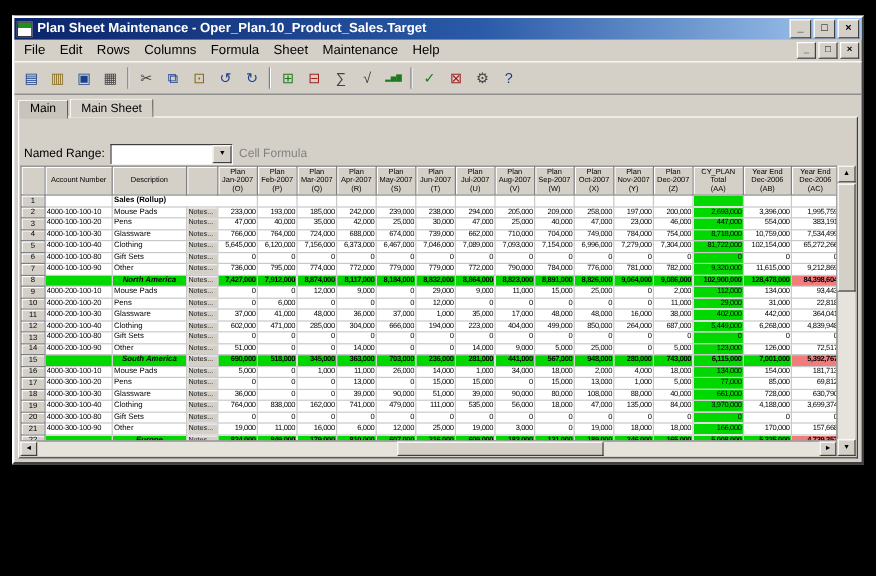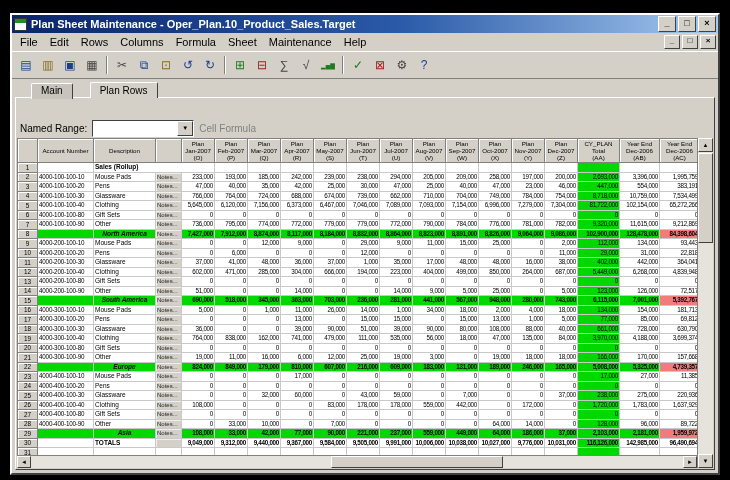--- a/index.html
+++ b/index.html
@@ -1,38 +1,38 @@
 <!DOCTYPE html>
 <html style="--green: #00d800; --salmon: #f07c7c;"><head>
 <meta charset="utf-8">
 <style>
   html,body{margin:0;padding:0;overflow:hidden;}
   body{width:730px;height:480px;background:#000;position:relative;font-family:"Liberation Sans",sans-serif;}
-  .window{position:absolute;left:10px;top:13px;width:710px;height:462px;background:#d4d0c8;
+  .window{position:absolute;left:10px;top:13px;width:710px;height:374px;background:#d4d0c8;
     border:2px solid;border-color:#fff #404040 #404040 #fff;display:flex;flex-direction:column;box-sizing:border-box;}
   .titlebar{height:18px;background:linear-gradient(90deg,#0a246a 0%,#2a5aa8 55%,#a6caf0 100%);
     display:flex;align-items:center;padding:0 2px;flex:0 0 auto;}
   .app-icon{width:13px;height:13px;background:linear-gradient(#1f8f1f 0 4px,#fff 4px);border:1px solid #333;
     background-color:#fff;box-sizing:border-box;}
   .title-text{color:#fff;font-size:11px;font-weight:bold;margin-left:4px;flex:1;white-space:nowrap;overflow:hidden;}
   .wb{width:16px;height:14px;background:#d4d0c8;border:1px solid;border-color:#fff #404040 #404040 #fff;
     font-size:9px;line-height:12px;text-align:center;margin-left:2px;font-weight:bold;color:#000;}
   .menubar{height:18px;display:flex;align-items:center;font-size:11px;padding:0 2px;flex:0 0 auto;}
   .menu-item{padding:1px 6px;}
   .mdi{margin-left:auto;display:flex;}
   .mdi .wb{width:14px;height:12px;font-size:8px;line-height:10px;}
   .toolbar{height:26px;border-top:1px solid #fff;border-bottom:1px solid #808080;display:flex;align-items:center;
     padding:0 3px;flex:0 0 auto;}
   .tool-btn{width:20px;height:20px;display:flex;align-items:center;justify-content:center;font-size:12px;
     border:1px solid transparent;}
   .tool-btn span{pointer-events:none;}
   .tool-sep{width:1px;height:18px;background:#808080;border-right:1px solid #fff;margin:0 3px;}
   .tabs{display:flex;margin:2px 3px 0;height:16px;flex:0 0 auto;}
   .tab{border:1px solid;border-color:#fff #404040 #404040 #fff;border-bottom:none;background:#c8c4bc;
-    padding:1px 9px 0;font-size:10px;border-radius:2px 2px 0 0;margin-right:1px;position:relative;top:2px;z-index:1;margin-left:16px;}
+    padding:1px 9px 0;font-size:10px;border-radius:2px 2px 0 0;margin-right:1px;position:relative;top:2px;z-index:1;}
   .tab.active{background:#d4d0c8;top:1px;z-index:3;padding-top:2px;}
   .tab-panel{flex:1;border:1px solid;border-color:#fff #404040 #404040 #fff;margin:0 3px 3px;background:#d4d0c8;
     display:flex;flex-direction:column;min-height:0;}
   .range-bar{height:20px;display:flex;align-items:center;padding:0 4px;gap:5px;font-size:10px;flex:0 0 auto;margin-top:20px;}
   .combo{width:100px;height:15px;background:#fff;border:1px solid;border-color:#404040 #fff #fff #404040;display:flex;}
   .combo-val{flex:1;font-size:9px;padding:1px 2px;}
   .combo-arrow{width:14px;background:#d4d0c8;border:1px solid;border-color:#fff #404040 #404040 #fff;
     font-size:6px;text-align:center;line-height:13px;}
   .formula-label{color:#828282;}
   .grid-wrap{flex:1;display:flex;min-height:0;background:#808080;margin:0 1px 1px;}
@@ -152,21 +152,21 @@
       </div>
       <div class="tool-btn">
         <span style="color: rgb(68, 68, 68);">⚙</span>
       </div>
       <div class="tool-btn">
         <span style="color: rgb(26, 63, 143);">?</span>
       </div>
     </div>
   <div class="tabs" id="tabs">
       <div class="tab">Main</div>
-      <div class="tab active">Plan Rows</div>
+      <div class="tab active">Main Sheet</div>
     </div>
   <div class="tab-panel">
     <div class="range-bar">
       <span>Named Range:</span>
       <span class="combo">
         <span class="combo-val"></span>
         <span class="combo-arrow">▼</span>
       </span>
       <span class="formula-label">Cell Formula</span>
     </div>

